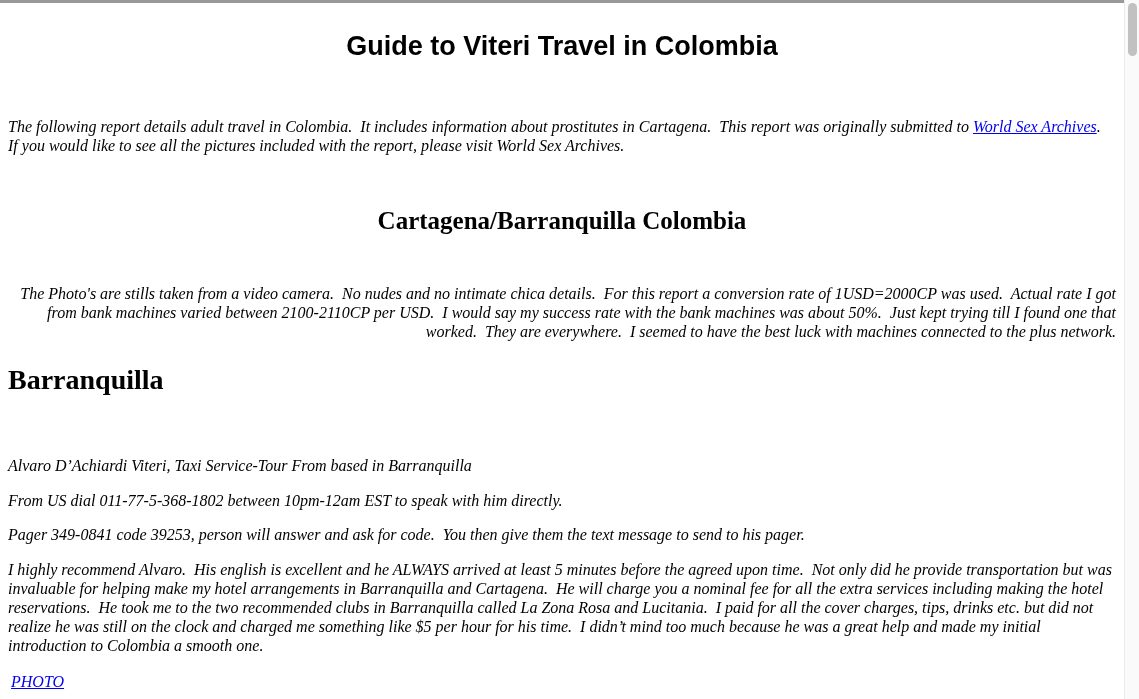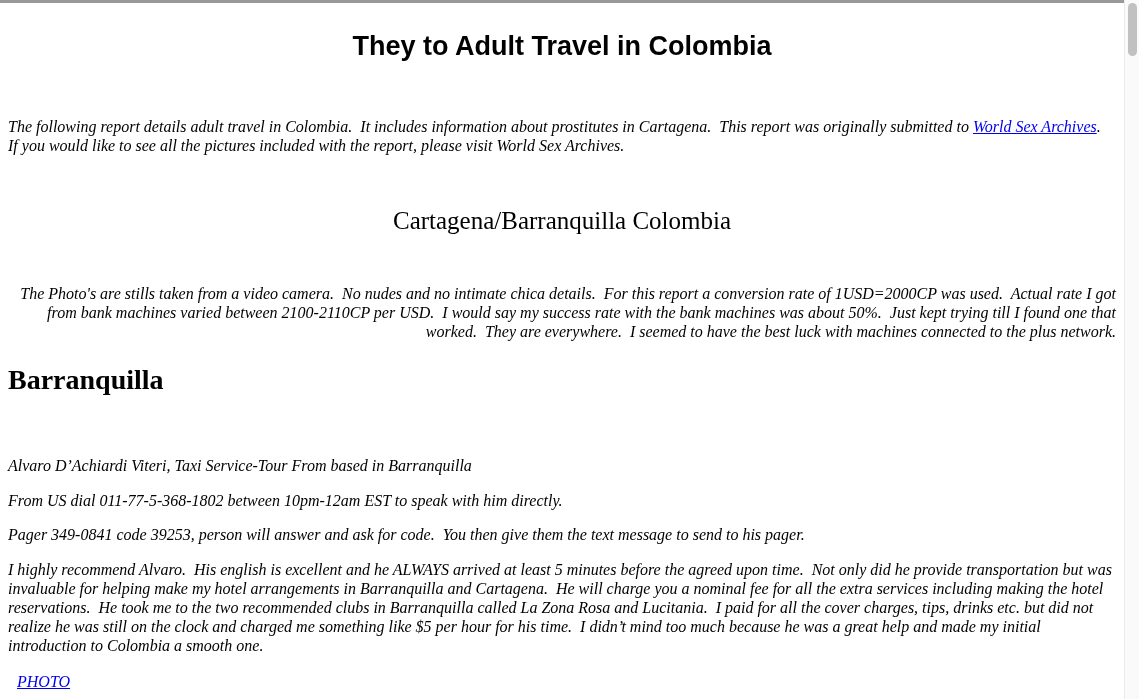--- a/index.html
+++ b/index.html
@@ -41,41 +41,41 @@
   p, .para {
     font-size: 16px;
     line-height: 1.18;
     margin: 16px 0;
     white-space: pre-wrap;
     font-style: italic;
   }
   .intro-para { margin-top: 56px; margin-bottom: 0; }
   .section-heading {
     font-size: 25px;
-    font-weight: normal;
+    font-weight: bold;
     text-align: center;
     margin: 51px 0 51px 0;
     line-height: 1.1;
   }
   .photos-para { margin: 0; text-align: right; }
   .city-heading {
     font-size: 28px;
     font-weight: bold;
     margin: 23px 0 0 0;
     line-height: 1.1;
   }
   .guide-para { margin-top: 61px; margin-bottom: 0; }
   .std-para { margin: 16px 0 0 0; }
   a, .link {
     color: var(--link-blue);
     text-decoration: underline;
     cursor: pointer;
   }
   .photo-para { margin: 17px 0 0 0; }
-  .photo-para .link { margin-left: 9px; }
+  .photo-para .link { margin-left: 3px; }
   .scrollbar {
     position: absolute;
     top: 0; right: 0;
     width: 15px;
     height: 699px;
     background: #fafafa;
     border-left: 1px solid #ebebeb;
   }
   .scrollbar-thumb {
     position: absolute;
@@ -85,21 +85,21 @@
     height: 53px;
     border-radius: 5px;
     background: #c1c1c1;
   }
 </style>
 </head>
 <body>
 
 <div class="content">
 
-  <h3 class="doc-title">They to Adult Travel in Colombia</h3>
+  <h3 class="doc-title">Guide to Viteri Travel in Colombia</h3>
 
   <p class="para intro-para"><span>The following report details adult travel in Colombia.  It includes information about prostitutes in Cartagena.  This report was originally submitted to </span><a class="link">World Sex Archives</a><span>.  If you would like to see all the pictures included with the report, please visit World Sex Archives.</span></p>
 
   <h2 class="section-heading">Cartagena/Barranquilla Colombia</h2>
 
   <p class="para photos-para">The Photo's are stills taken from a video camera.  No nudes and no intimate chica details.  For this report a conversion rate of 1USD=2000CP was used.  Actual rate I got from bank machines varied between 2100-2110CP per USD.  I would say my success rate with the bank machines was about 50%.  Just kept trying till I found one that worked.  They are everywhere.  I seemed to have the best luck with machines connected to the plus network.</p>
 
   <h1 class="city-heading">Barranquilla</h1>
 
   <p class="para guide-para">Alvaro D’Achiardi Viteri, Taxi Service-Tour From based in Barranquilla</p>

